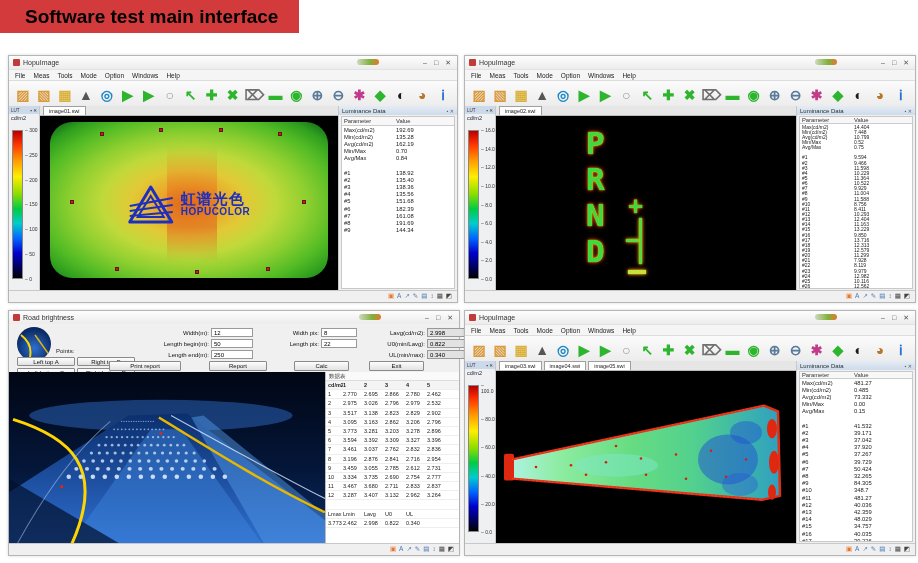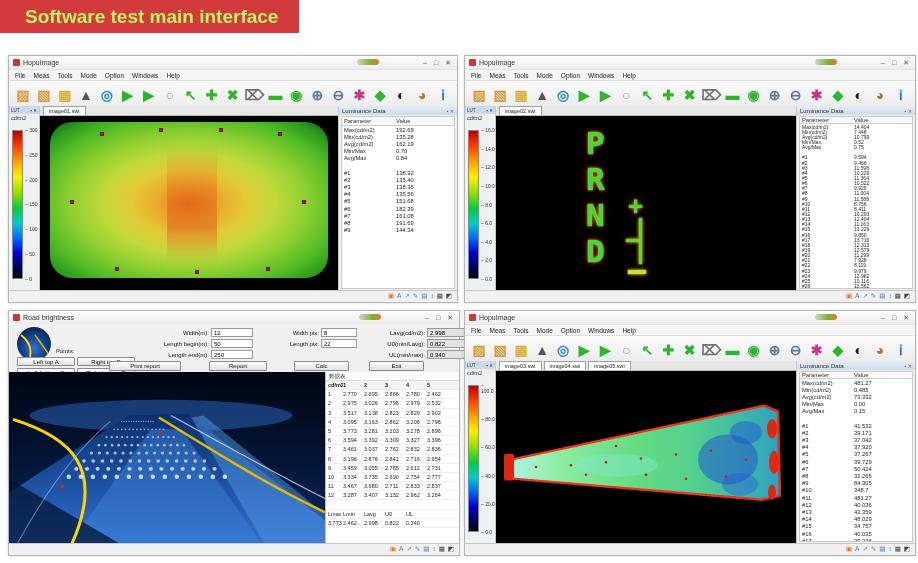--- a/index.html
+++ b/index.html
@@ -1,20 +1,20 @@
 <!DOCTYPE html>
 <html><head>
 <meta charset="utf-8">
 <style>
   html,body{margin:0;padding:0;}
   body{width:918px;height:563px;position:relative;background:#ffffff;overflow:hidden;
        font-family:"Liberation Sans",sans-serif;}
   
   .banner{position:absolute;left:0;top:0;width:299px;height:33px;background:#d23a3c;
-          color:#bef264;font-size:19px;font-weight:bold;line-height:33px;padding-left:25px;box-sizing:border-box;}
+          color:#000000;font-size:19px;font-weight:bold;line-height:33px;padding-left:25px;box-sizing:border-box;}
   
   .win{position:absolute;background:#f0f0f0;border:1px solid #b5b5b5;box-sizing:border-box;
        box-shadow:0 0 3px rgba(0,0,0,.15);}
   .titlebar{height:13px;display:flex;align-items:center;gap:3px;padding:0 4px;
             background:linear-gradient(#fdfdfd,#ececec);font-size:7px;color:#333;position:relative;}
   .title-icon{width:7px;height:7px;background:#c23b3b;border-radius:1px;flex:0 0 auto;}
   .notify-badge{position:absolute;right:78px;top:3px;width:22px;height:6px;border-radius:3px;
             background:linear-gradient(90deg,#cfd8c0,#7fb13a 60%,#e8762c);}
   .win-controls{margin-left:auto;display:flex;gap:7px;font-size:7px;color:#555;padding-right:2px;}
   .menubar{height:10px;display:flex;gap:8px;align-items:center;padding:0 6px;
@@ -178,20 +178,33 @@
         <div class="blob"></div>
         <div class="mk" style="left:20%;top:9%"></div>
         <div class="mk" style="left:40%;top:7%"></div>
         <div class="mk" style="left:60%;top:7%"></div>
         <div class="mk" style="left:80%;top:9%"></div>
         <div class="mk" style="left:10%;top:48%"></div>
         <div class="mk" style="left:88%;top:48%"></div>
         <div class="mk" style="left:25%;top:86%"></div>
         <div class="mk" style="left:52%;top:88%"></div>
         <div class="mk" style="left:76%;top:86%"></div>
+        <div class="logo">
+          <svg width="46" height="40" viewBox="0 0 46 40">
+            <path d="M23 3 L44 38 L2 38 Z" fill="none" stroke="#1d2fc0" stroke-width="3" stroke-linejoin="round"></path>
+            <path d="M23 12 L36 33 L10 33 Z" fill="none" stroke="#1d2fc0" stroke-width="2"></path>
+            <line x1="2" y1="22" x2="45" y2="14" stroke="#1d2fc0" stroke-width="2"></line>
+            <line x1="2" y1="27" x2="45" y2="21" stroke="#1d2fc0" stroke-width="2"></line>
+            <line x1="2" y1="32" x2="45" y2="28" stroke="#1d2fc0" stroke-width="2"></line>
+          </svg>
+          <div>
+            <div class="logo-cn">虹谱光色</div>
+            <div class="logo-en">HOPUCOLOR</div>
+          </div>
+        </div>
       </div>
     </div>
     <div class="datapanel">
       <div class="datapanel-head">
           <span>Luminance Data</span>
           <span class="pin">▪ ✕</span>
         </div>
       <div class="ptable">
         <div class="phead">
             <span>Parameter</span>

